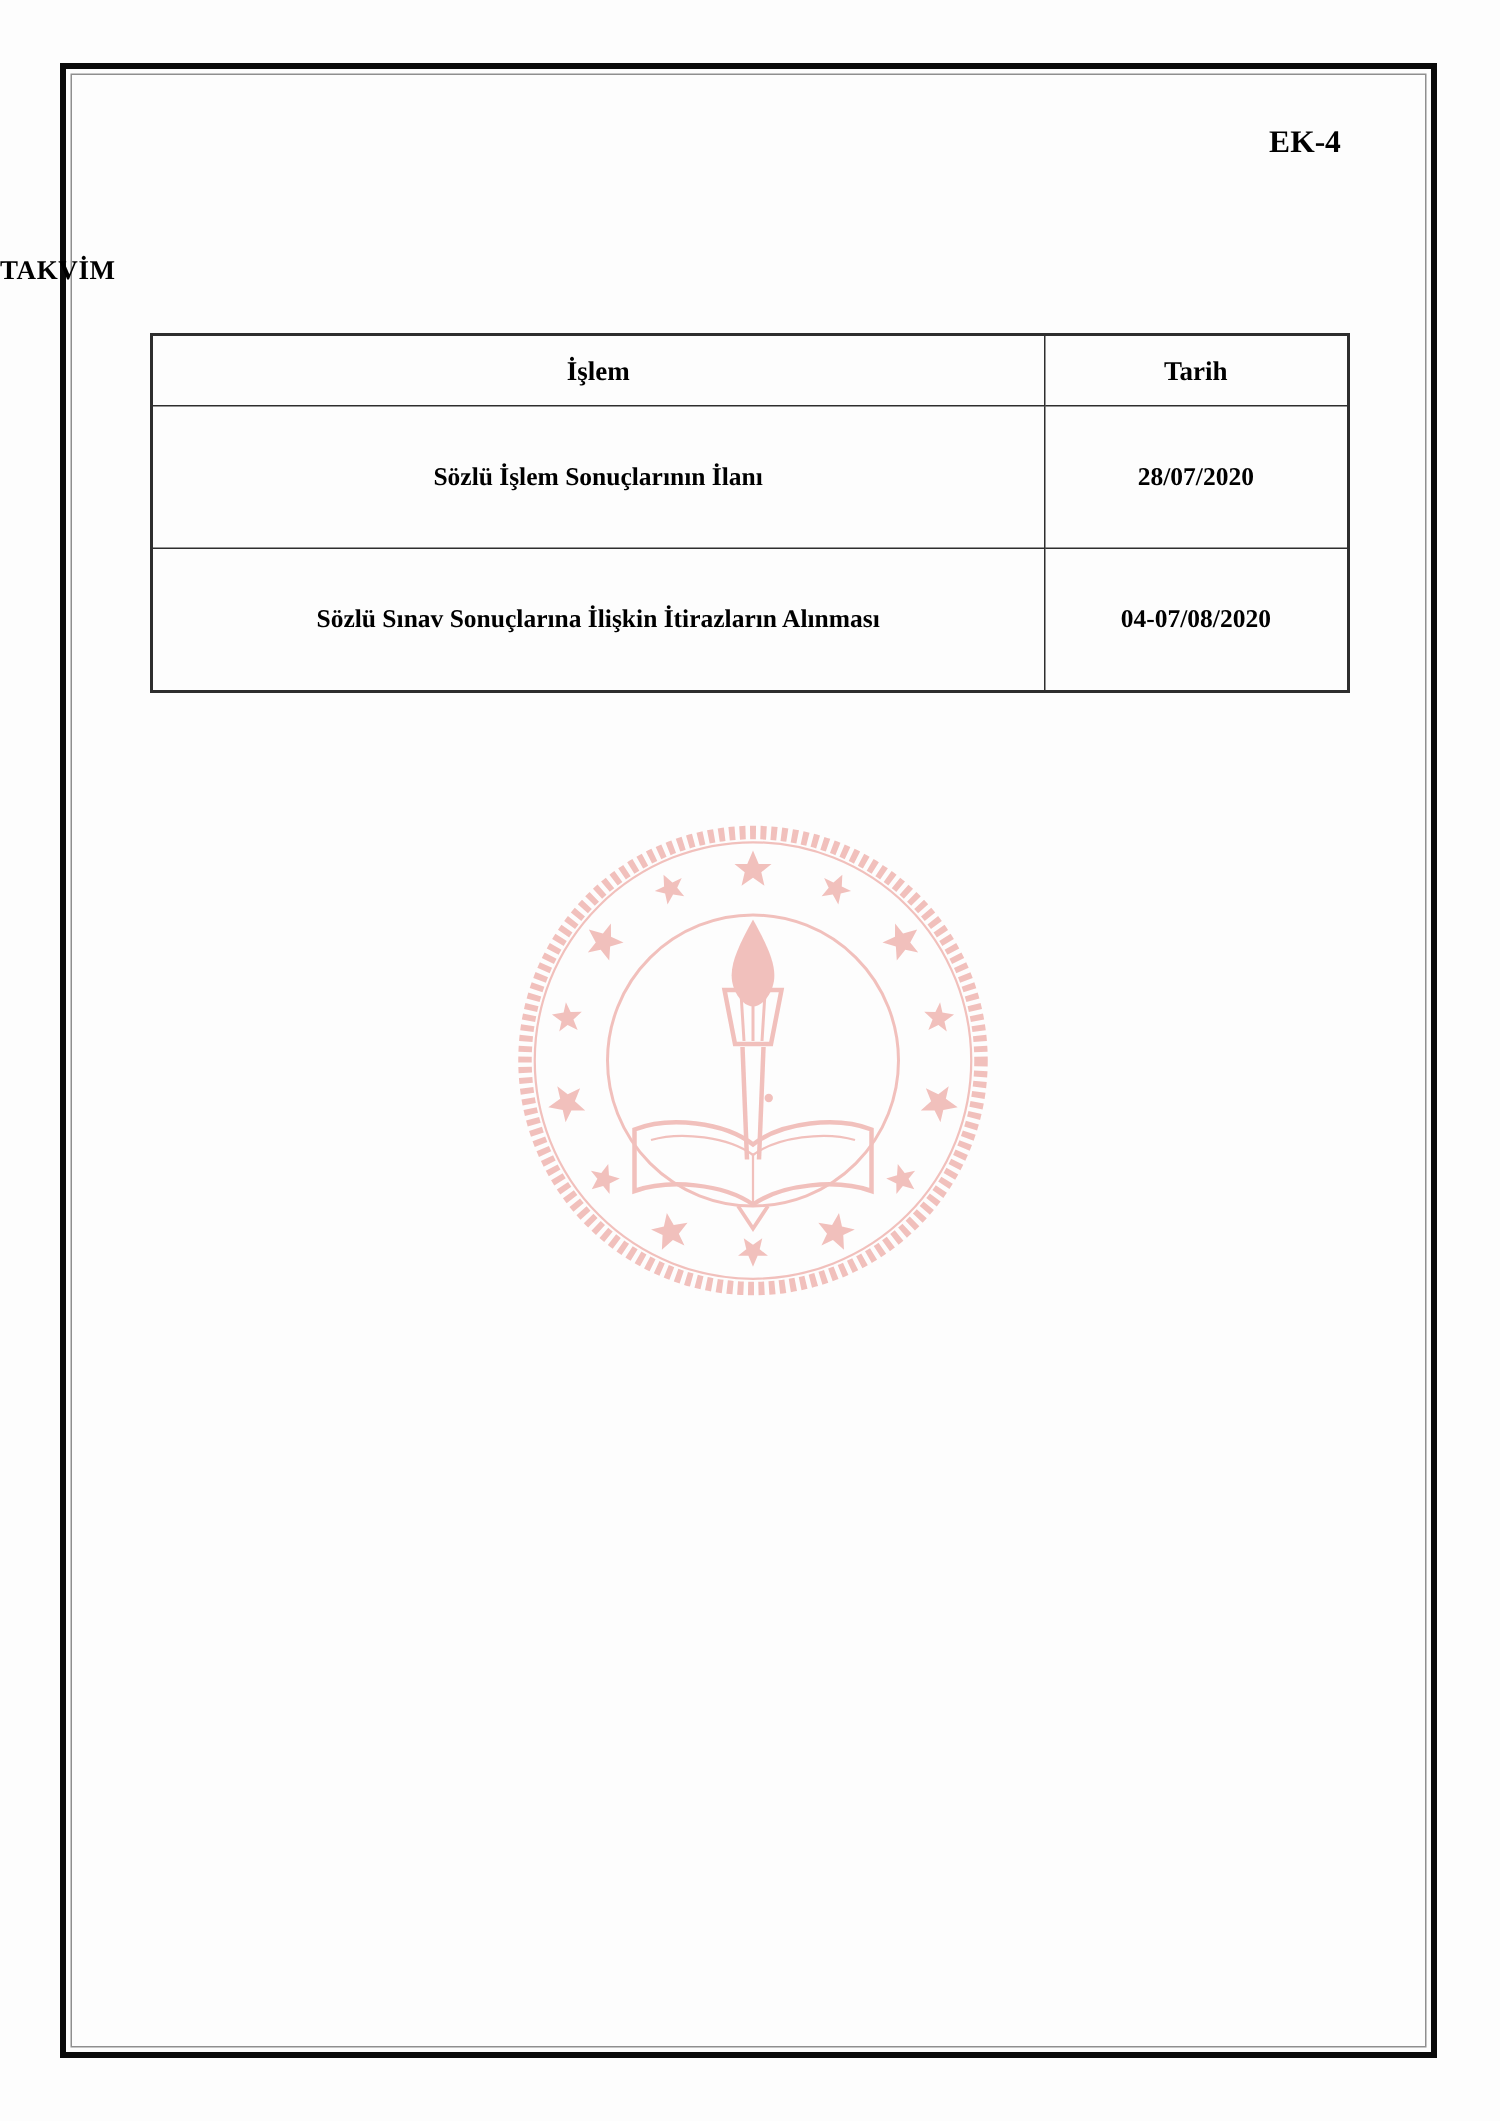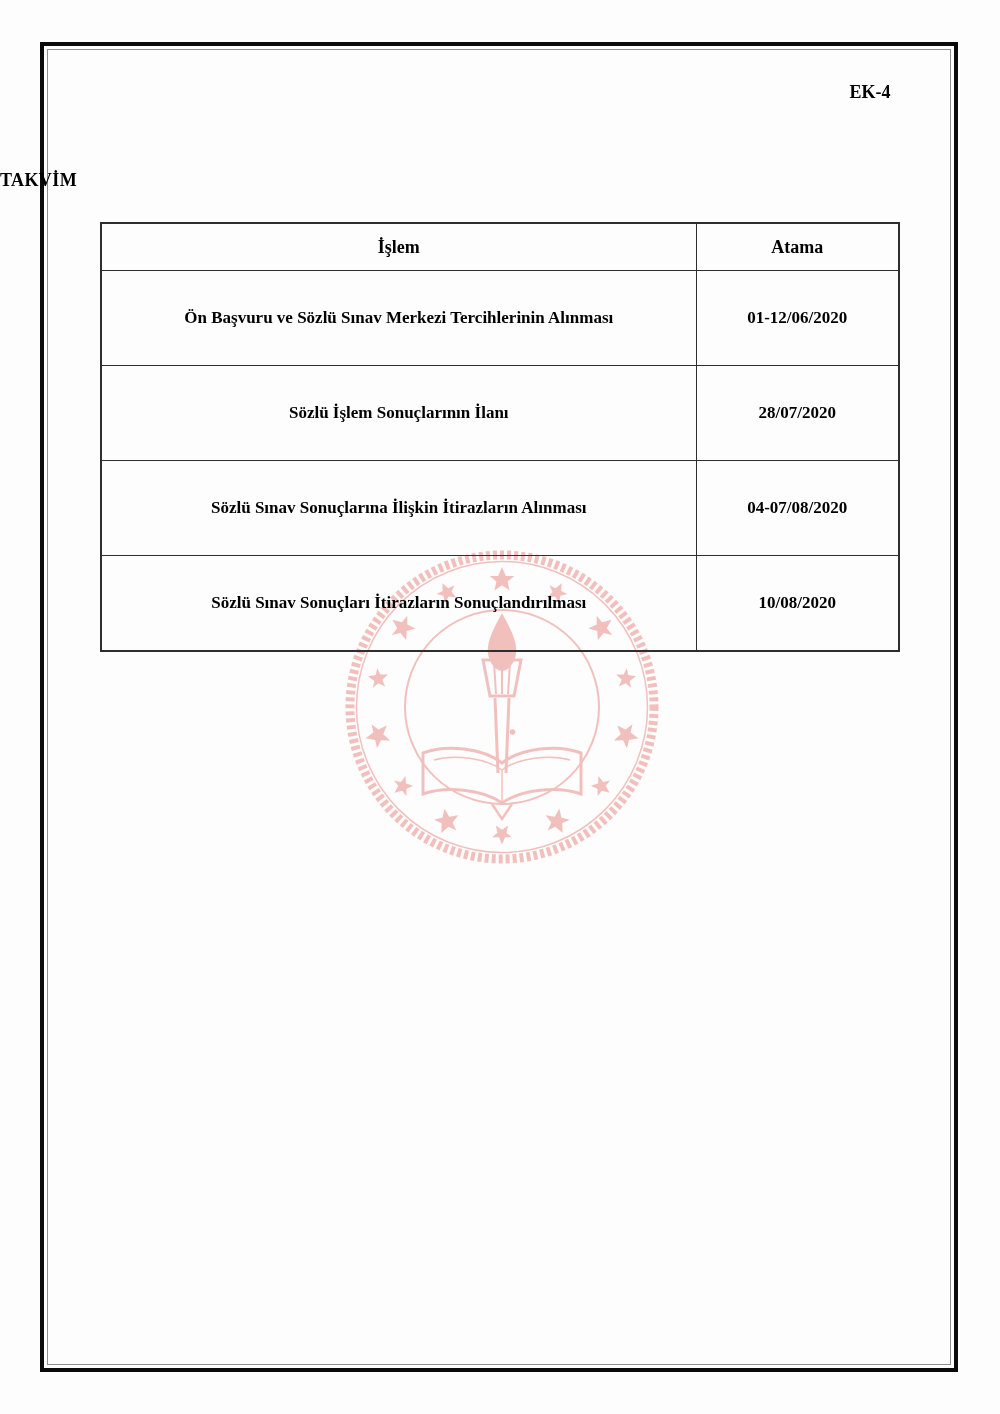--- a/index.html
+++ b/index.html
@@ -14,21 +14,21 @@
     width: 910px; height: 1322px;
     border: 4px solid #0a0a0a;
     background: transparent;
   }
   .page-border-inner {
     position: absolute; left: 3px; top: 3px; right: 3px; bottom: 3px;
     border: 1px solid #8f8f8f;
   }
   .ek-tag {
     position: absolute; left: 830px; top: 82px; width: 80px;
-    font-weight: bold; font-size: 18px; text-align: center;
+    font-weight: bold; font-size: 21px; text-align: center;
     z-index: 3;
   }
   .doc-title {
     position: absolute; left: 0; top: 170px; width: 1000px;
     text-align: left; font-weight: bold; font-size: 18px;
     letter-spacing: 0.4px;
     z-index: 3;
   }
   .takvim-table {
     position: absolute; left: 100px; top: 222px; width: 798px;
@@ -120,34 +120,26 @@
 </div>
 
 <table class="takvim-table">
   <colgroup>
     <col class="col-islem">
     <col class="col-tarih">
   </colgroup>
   <thead>
     <tr>
       <th>İşlem</th>
-      <th>Atama</th>
+      <th>Tarih</th>
     </tr>
   </thead>
   <tbody>
-      <tr>
-        <td class="islem">Ön Başvuru ve Sözlü Sınav Merkezi Tercihlerinin Alınması</td>
-        <td class="tarih">01-12/06/2020</td>
-      </tr>
       <tr>
         <td class="islem">Sözlü İşlem Sonuçlarının İlanı</td>
         <td class="tarih">28/07/2020</td>
       </tr>
       <tr>
         <td class="islem">Sözlü Sınav Sonuçlarına İlişkin İtirazların Alınması</td>
         <td class="tarih">04-07/08/2020</td>
       </tr>
-      <tr>
-        <td class="islem">Sözlü Sınav Sonuçları İtirazların Sonuçlandırılması</td>
-        <td class="tarih">10/08/2020</td>
-      </tr>
     </tbody>
 </table>
 
 </body></html>

